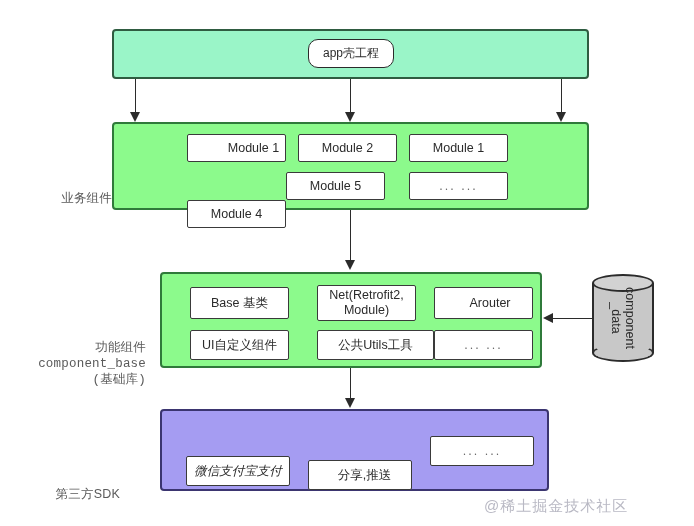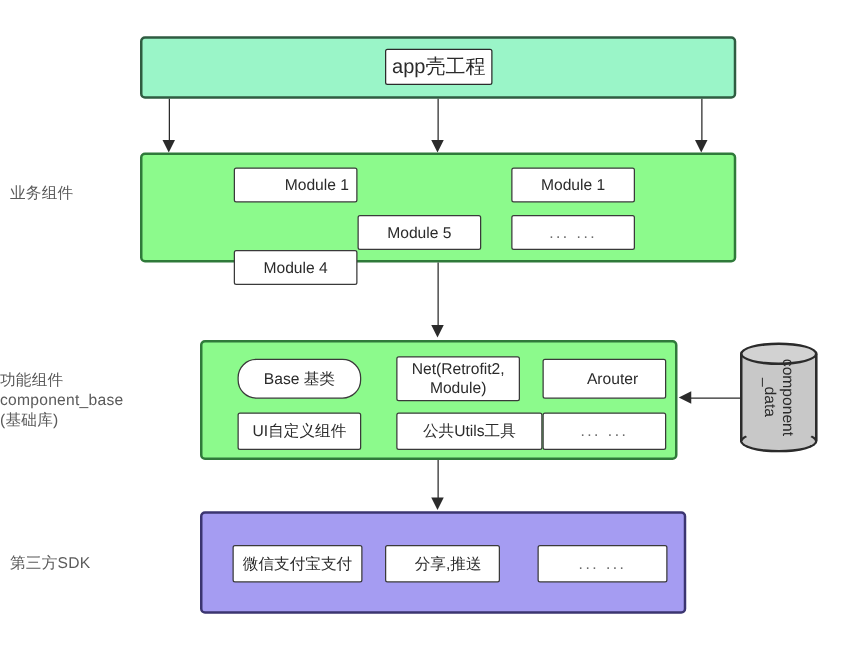--- a/index.html
+++ b/index.html
@@ -18,23 +18,24 @@
     background: #ffffff;
     overflow: hidden;
   }
 
   
   .side-label {
     position: absolute;
     color: #5a5a5a;
     font-size: 12.5px;
     line-height: 16px;
-    text-align: left;
+    text-align: right;
     white-space: pre-line;
     letter-spacing: .2px;
+    margin-top: 44px;
   }
 
   
   .panel {
     position: absolute;
     box-sizing: border-box;
     border: 2px solid #1f4f2f;
     border-radius: 4px;
   }
   .panel.shell   { background: #9af5c8; border-color: #2f5c41; }
@@ -51,21 +52,21 @@
     border-radius: 2px;
     display: flex;
     align-items: center;
     justify-content: center;
     text-align: center;
     color: #2b2b2b;
     font-size: 12.5px;
     line-height: 15px;
     padding: 1px 3px;
   }
-  .node.shell-node { border-color: #2b2b2b; font-size: 16px; }
+  .node.shell-node { border-color: #2b2b2b; font-size: 12px; border-radius: 10px; }
   .node.dots { color: #6b6b6b; letter-spacing: 2px; }
 
   
   .vline {
     position: absolute;
     width: 0;
     border-left: 1.6px solid #2b2b2b;
   }
   .hline {
     position: absolute;
@@ -145,52 +146,53 @@
     user-select: none;
   }
 </style>
 </head>
 <body>
 
 <div id="canvas">
 
   <div class="side-label" style="left:8px; top:146px; width:104px;">业务组件</div>
 
-  <div class="side-label" style="left:0px; top:296px; width:146px;">功能组件
+  <div class="side-label" style="left:0px; top:296px; width:146px;font-family:Liberation Mono, monospace;">功能组件
 component_base
 (基础库)</div>
 
   <div class="side-label" style="left:8px; top:442px; width:112px;">第三方SDK</div>
 
   <div class="panel shell" style="left:112px; top:29px; width:477px; height:50px;"></div>
   <div class="node shell-node" style="left:308px; top:39px; width:86px; height:29px;">app壳工程</div>
 
   <div class="vline" style="left:135px; top:79px; height:36px;"></div>
   <div class="arrow-down" style="left:130px; top:112px;"></div>
 
   <div class="vline" style="left:350px; top:79px; height:36px;"></div>
   <div class="arrow-down" style="left:345px; top:112px;"></div>
 
   <div class="vline" style="left:561px; top:79px; height:36px;"></div>
   <div class="arrow-down" style="left:556px; top:112px;"></div>
 
   <div class="panel biz" style="left:112px; top:122px; width:477px; height:88px;"></div>
 
   <div class="node" style="left:187px; top:134px; width:99px; height:28px;padding-left:37px;">Module 1</div>
+  <div class="node" style="left:298px; top:134px; width:99px; height:28px;">Module 2</div>
   <div class="node" style="left:409px; top:134px; width:99px; height:28px;">Module 1</div>
   <div class="node" style="left:187px; top:172px; width:99px; height:28px;margin-top:28px;">Module 4</div>
   <div class="node" style="left:286px; top:172px; width:99px; height:28px;">Module 5</div>
   <div class="node dots" style="left:409px; top:172px; width:99px; height:28px;">... ...</div>
 
   <div class="vline" style="left:350px; top:210px; height:52px;"></div>
   <div class="arrow-down" style="left:345px; top:260px;"></div>
 
   <div class="panel base" style="left:160px; top:272px; width:382px; height:96px;"></div>
 
-  <div class="node" style="left:190px; top:287px; width:99px; height:32px;border-radius:15px;">Base 基类</div>
+  <div class="node" style="left:190px; top:287px; width:99px; height:32px;">Base 基类</div>
   <div class="node" style="left:317px; top:285px; width:99px; height:36px;">Net(Retrofit2,
 Module)</div>
   <div class="node" style="left:434px; top:287px; width:99px; height:32px;padding-left:16px;">Arouter</div>
   <div class="node" style="left:190px; top:330px; width:99px; height:30px;">UI自定义组件</div>
   <div class="node" style="left:317px; top:330px; width:117px; height:30px;">公共Utils工具</div>
   <div class="node dots" style="left:434px; top:330px; width:99px; height:30px;">... ...</div>
 
   <div class="vline" style="left:350px; top:368px; height:32px;"></div>
   <div class="arrow-down" style="left:345px; top:398px;"></div>
 
@@ -200,18 +202,19 @@
   <div class="cylinder" style="left:592px; top:274px;">
     <div class="cyl-body"></div>
     <div class="cyl-bottom"></div>
     <div class="cyl-top"></div>
     <div class="cyl-label">component
 _data</div>
   </div>
 
   <div class="panel sdk" style="left:160px; top:409px; width:389px; height:82px;"></div>
 
-  <div class="node" style="left:186px; top:436px; width:104px; height:30px;">微信支付宝支付</div>
-  <div class="node" style="left:308px; top:436px; width:92px; height:30px;padding-left:12px;">分享,推送</div>
+  <div class="node" style="left:186px; top:456px; width:104px; height:30px;font-style:italic;">微信支付宝支付</div>
+  <div class="node" style="left:308px; top:460px; width:104px; height:30px;padding-left:12px;">分享,推送</div>
   <div class="node dots" style="left:430px; top:436px; width:104px; height:30px;">... ...</div>
 
+  <div class="watermark" style="left:484px; top:497px;">@稀土掘金技术社区</div>
 
 </div>
 
 </body></html>

